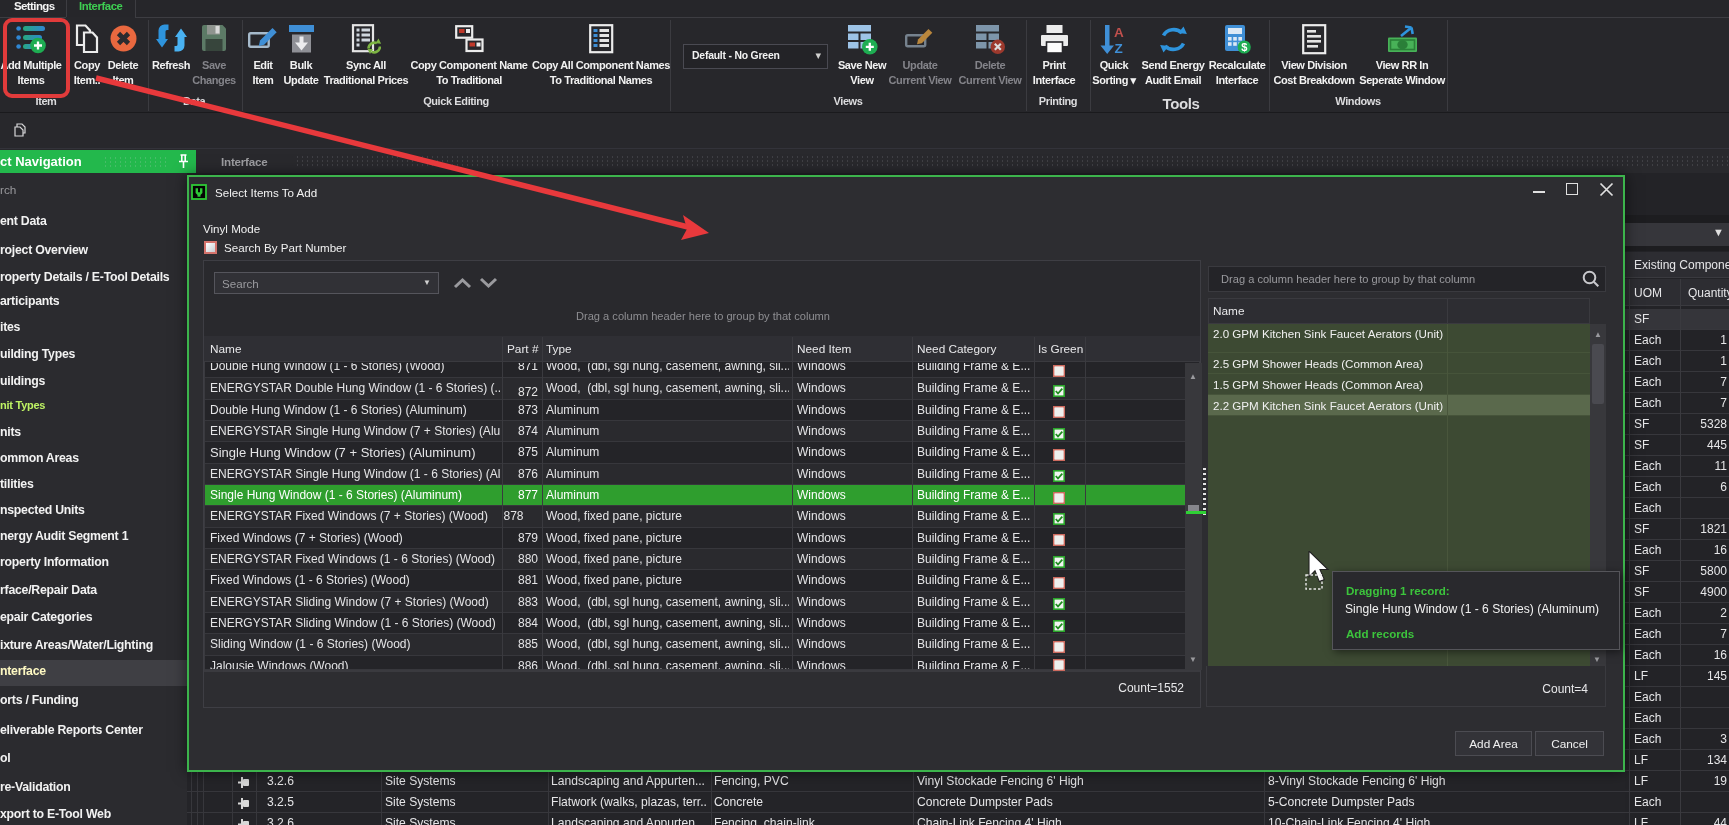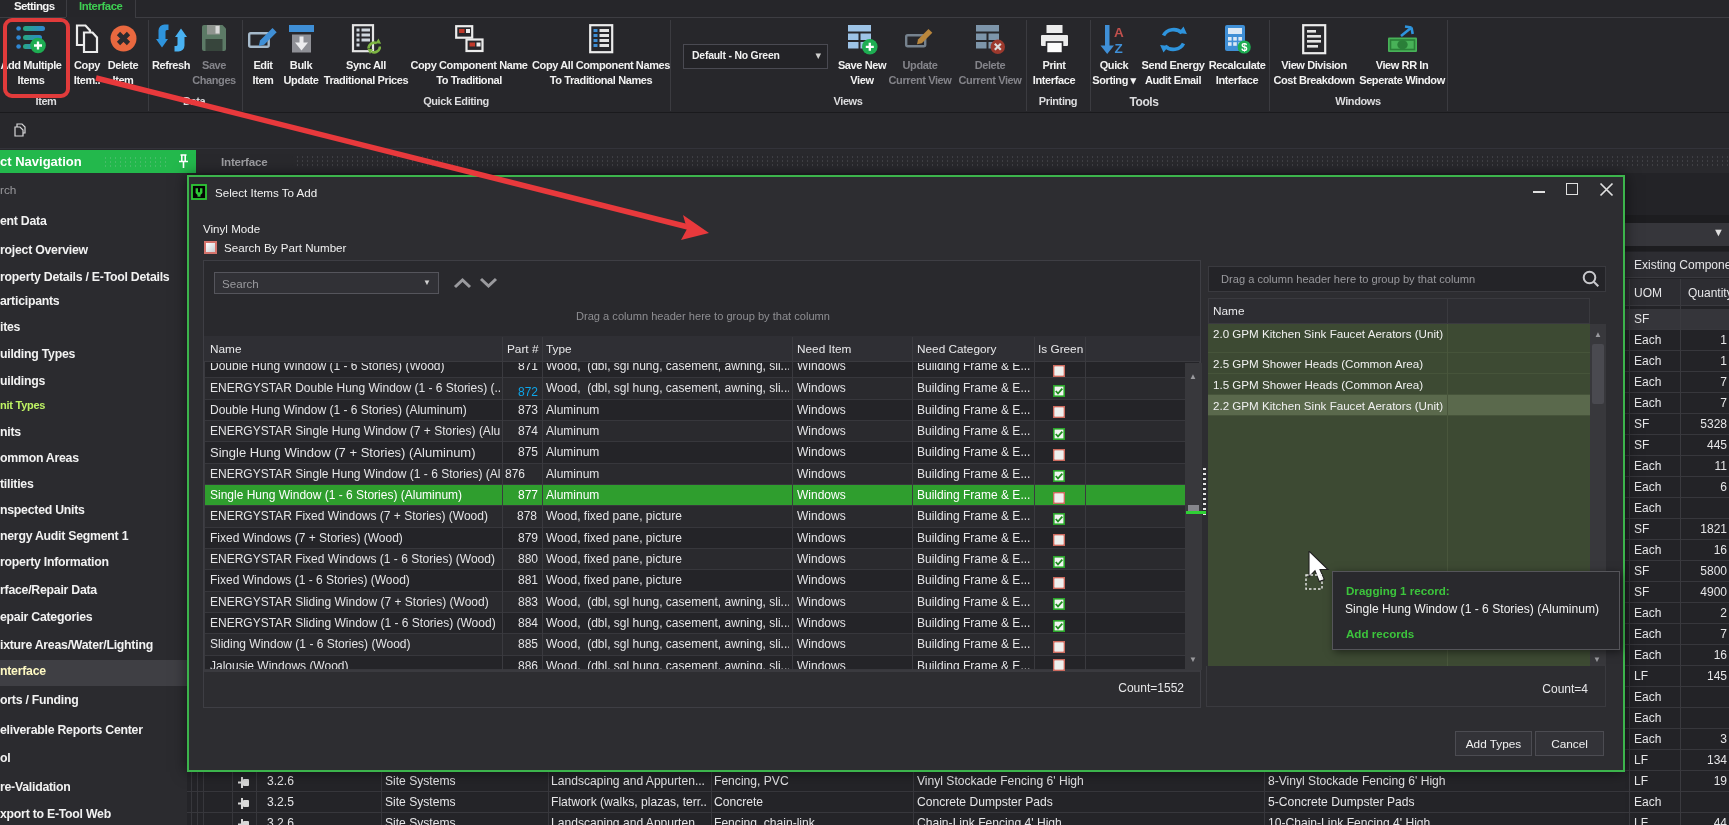--- a/index.html
+++ b/index.html
@@ -30,21 +30,21 @@
 <div class="vsep" style="left:1026px;top:20px;height:91px"></div>
 <div class="vsep" style="left:1090px;top:20px;height:91px"></div>
 <div class="vsep" style="left:1269px;top:20px;height:91px"></div>
 <div class="vsep" style="left:1447px;top:20px;height:91px"></div>
 <div class="abs" style="left:0;top:112px;width:1729px;height:1px;background:#1a1a1d"></div>
 <div class="lbl b" style="left:46px;top:95px;font-size:11px;letter-spacing:-0.4px;color:#dcdcde">Item</div>
 <div class="lbl b" style="left:194px;top:95px;font-size:11px;letter-spacing:-0.4px;color:#dcdcde">Data</div>
 <div class="lbl b" style="left:456px;top:95px;font-size:11px;letter-spacing:-0.4px;color:#dcdcde">Quick Editing</div>
 <div class="lbl b" style="left:848px;top:95px;font-size:11px;letter-spacing:-0.4px;color:#dcdcde">Views</div>
 <div class="lbl b" style="left:1058px;top:95px;font-size:11px;letter-spacing:-0.4px;color:#dcdcde">Printing</div>
-<div class="lbl b" style="left:1144px;top:95px;font-size:12px;letter-spacing:-0.4px;color:#dcdcde">Tools</div>
+<div class="lbl b" style="left:1181px;top:95px;font-size:15px;letter-spacing:-0.4px;color:#dcdcde">Tools</div>
 <div class="lbl b" style="left:1358px;top:95px;font-size:11px;letter-spacing:-0.4px;color:#dcdcde">Windows</div>
 <div class="abs" style="left:16px;top:24px"><svg width="30" height="30" viewBox="0 0 30 30">
 <defs>
           <linearGradient id="gb" x1="0" y1="0" x2="1" y2="0">
             <stop offset="0" stop-color="#27a97c"></stop>
             <stop offset="1" stop-color="#2f86d2"></stop>
           </linearGradient>
         </defs>
 <circle cx="2.6" cy="4.5" r="2.3" fill="#2f86d2"></circle>
         <rect x="7" y="2" width="22" height="5" rx="2.5" fill="url(#gb)"></rect>
@@ -439,21 +439,21 @@
 <div class="abs" style="left:341px;top:-4px;width:243px;overflow:hidden;white-space:nowrap;font-size:12px;color:#e4e4e6">Wood,&nbsp; (dbl, sgl hung, casement, awning, sli...</div>
 <div class="abs" style="left:592px;top:-4px;width:115px;font-size:12px;color:#e4e4e6">Windows</div>
 <div class="abs" style="left:712px;top:-4px;width:117px;overflow:hidden;white-space:nowrap;font-size:12px;color:#e4e4e6">Building Frame &amp; E...</div>
 </div>
 <div class="abs" style="left:1053px;top:362.6px"><svg width="12" height="12" viewBox="0 0 12 12">
 <rect x="0.8" y="0.8" width="10.4" height="10.4" fill="#f4f4f4" stroke="#cd6a5e" stroke-width="1.6"></rect>
 <rect x="1.6" y="1.6" width="8.8" height="8.8" fill="#eef0ee"></rect>
       </svg></div>
 <div class="abs" style="left:205px;top:378.2px;width:980px;height:21.4px;background:#2a2a2e;border-bottom:1px solid #37373c;overflow:hidden">
 <div class="abs" style="left:5px;top:3px;width:291px;overflow:hidden;white-space:nowrap;font-size:12px;color:#e4e4e6">ENERGYSTAR Double Hung Window (1 - 6 Stories) (...</div>
-<div class="abs" style="left:300px;top:7px;width:33px;text-align:right;font-size:12px;color:#0ea5e9">872</div>
+<div class="abs" style="left:300px;top:7px;width:33px;text-align:right;font-size:12px;color:#e5e5e5">872</div>
 <div class="abs" style="left:341px;top:3px;width:243px;overflow:hidden;white-space:nowrap;font-size:12px;color:#e4e4e6">Wood,&nbsp; (dbl, sgl hung, casement, awning, sli...</div>
 <div class="abs" style="left:592px;top:3px;width:115px;font-size:12px;color:#e4e4e6">Windows</div>
 <div class="abs" style="left:712px;top:3px;width:117px;overflow:hidden;white-space:nowrap;font-size:12px;color:#e4e4e6">Building Frame &amp; E...</div>
 </div>
 <div class="abs" style="left:1053px;top:382.9px"><svg width="12" height="12" viewBox="0 0 12 12">
 <rect x="0.8" y="0.8" width="10.4" height="10.4" fill="#f2f4f2" stroke="#2aa52a" stroke-width="1.6"></rect>
 <path d="M2.8 6l2.2 2.5L9.3 3.6" stroke="#1e8c1e" stroke-width="1.8" fill="none"></path>
       </svg></div>
 <div class="abs" style="left:205px;top:399.6px;width:980px;height:21.4px;background:#242428;border-bottom:1px solid #37373c;overflow:hidden">
 <div class="abs" style="left:5px;top:3px;width:291px;overflow:hidden;white-space:nowrap;font-size:12px;color:#e4e4e6">Double Hung Window (1 - 6 Stories) (Aluminum)</div>
@@ -483,21 +483,21 @@
 <div class="abs" style="left:341px;top:3px;width:243px;overflow:hidden;white-space:nowrap;font-size:12px;color:#e4e4e6">Aluminum</div>
 <div class="abs" style="left:592px;top:3px;width:115px;font-size:12px;color:#e4e4e6">Windows</div>
 <div class="abs" style="left:712px;top:3px;width:117px;overflow:hidden;white-space:nowrap;font-size:12px;color:#e4e4e6">Building Frame &amp; E...</div>
 </div>
 <div class="abs" style="left:1053px;top:446.9px"><svg width="12" height="12" viewBox="0 0 12 12">
 <rect x="0.8" y="0.8" width="10.4" height="10.4" fill="#f4f4f4" stroke="#cd6a5e" stroke-width="1.6"></rect>
 <rect x="1.6" y="1.6" width="8.8" height="8.8" fill="#eef0ee"></rect>
       </svg></div>
 <div class="abs" style="left:205px;top:463.6px;width:980px;height:21.4px;background:#2a2a2e;border-bottom:1px solid #37373c;overflow:hidden">
 <div class="abs" style="left:5px;top:3px;width:291px;overflow:hidden;white-space:nowrap;font-size:12px;color:#e4e4e6">ENERGYSTAR Single Hung Window (1 - 6 Stories) (Al...</div>
-<div class="abs" style="left:300px;top:3px;width:33px;text-align:left;font-size:12px;color:#e4e4e6">876</div>
+<div class="abs" style="left:300px;top:3px;width:33px;text-align:right;font-size:12px;color:#e4e4e6">876</div>
 <div class="abs" style="left:341px;top:3px;width:243px;overflow:hidden;white-space:nowrap;font-size:12px;color:#e4e4e6">Aluminum</div>
 <div class="abs" style="left:592px;top:3px;width:115px;font-size:12px;color:#e4e4e6">Windows</div>
 <div class="abs" style="left:712px;top:3px;width:117px;overflow:hidden;white-space:nowrap;font-size:12px;color:#e4e4e6">Building Frame &amp; E...</div>
 </div>
 <div class="abs" style="left:1053px;top:468.3px"><svg width="12" height="12" viewBox="0 0 12 12">
 <rect x="0.8" y="0.8" width="10.4" height="10.4" fill="#f2f4f2" stroke="#2aa52a" stroke-width="1.6"></rect>
 <path d="M2.8 6l2.2 2.5L9.3 3.6" stroke="#1e8c1e" stroke-width="1.8" fill="none"></path>
       </svg></div>
 <div class="abs" style="left:205px;top:484.9px;width:980px;height:21.4px;background:#2f9e2e;border-bottom:1px solid #37373c;overflow:hidden">
 <div class="abs" style="left:5px;top:3px;width:291px;overflow:hidden;white-space:nowrap;font-size:12px;color:#ffffff">Single Hung Window (1 - 6 Stories) (Aluminum)</div>
@@ -505,21 +505,21 @@
 <div class="abs" style="left:341px;top:3px;width:243px;overflow:hidden;white-space:nowrap;font-size:12px;color:#ffffff">Aluminum</div>
 <div class="abs" style="left:592px;top:3px;width:115px;font-size:12px;color:#ffffff">Windows</div>
 <div class="abs" style="left:712px;top:3px;width:117px;overflow:hidden;white-space:nowrap;font-size:12px;color:#ffffff">Building Frame &amp; E...</div>
 </div>
 <div class="abs" style="left:1053px;top:489.6px"><svg width="12" height="12" viewBox="0 0 12 12">
 <rect x="0.8" y="0.8" width="10.4" height="10.4" fill="#f4f4f4" stroke="#cd6a5e" stroke-width="1.6"></rect>
 <rect x="1.6" y="1.6" width="8.8" height="8.8" fill="#eef0ee"></rect>
       </svg></div>
 <div class="abs" style="left:205px;top:506.3px;width:980px;height:21.4px;background:#2a2a2e;border-bottom:1px solid #37373c;overflow:hidden">
 <div class="abs" style="left:5px;top:3px;width:291px;overflow:hidden;white-space:nowrap;font-size:12px;color:#e4e4e6">ENERGYSTAR Fixed Windows (7 + Stories) (Wood)</div>
-<div class="abs" style="left:312px;top:3px;width:33px;text-align:left;font-size:12px;color:#e4e4e6">878</div>
+<div class="abs" style="left:292px;top:3px;width:33px;text-align:center;font-size:12px;color:#e4e4e6">878</div>
 <div class="abs" style="left:341px;top:3px;width:243px;overflow:hidden;white-space:nowrap;font-size:12px;color:#e4e4e6">Wood, fixed pane, picture</div>
 <div class="abs" style="left:592px;top:3px;width:115px;font-size:12px;color:#e4e4e6">Windows</div>
 <div class="abs" style="left:712px;top:3px;width:117px;overflow:hidden;white-space:nowrap;font-size:12px;color:#e4e4e6">Building Frame &amp; E...</div>
 </div>
 <div class="abs" style="left:1053px;top:511.0px"><svg width="12" height="12" viewBox="0 0 12 12">
 <rect x="0.8" y="0.8" width="10.4" height="10.4" fill="#f2f4f2" stroke="#2aa52a" stroke-width="1.6"></rect>
 <path d="M2.8 6l2.2 2.5L9.3 3.6" stroke="#1e8c1e" stroke-width="1.8" fill="none"></path>
       </svg></div>
 <div class="abs" style="left:205px;top:527.6px;width:980px;height:21.4px;background:#242428;border-bottom:1px solid #37373c;overflow:hidden">
 <div class="abs" style="left:5px;top:3px;width:291px;overflow:hidden;white-space:nowrap;font-size:12px;color:#e4e4e6">Fixed Windows (7 + Stories) (Wood)</div>
@@ -632,21 +632,21 @@
 <div class="abs" style="left:1208px;top:395px;width:382px;height:21px;background:#5a694c;border-bottom:1px solid #46543a"></div>
 <div class="abs" style="left:1213px;top:399px;font-size:11.6px;color:#f0f0f0;white-space:nowrap">2.2 GPM Kitchen Sink Faucet Aerators (Unit)</div>
 <div class="abs" style="left:1447px;top:324px;width:1px;height:342px;background:#49563c"></div>
 <div class="abs" style="left:1590px;top:324px;width:16px;height:342px;background:#38383c"></div>
 <div class="abs" style="left:1594px;top:330px;font-size:8px;color:#9a9a9e">▲</div>
 <div class="abs" style="left:1592px;top:344px;width:12px;height:60px;background:#4a4a50;border-radius:2px"></div>
 <div class="abs" style="left:1593px;top:655px;font-size:8px;color:#9a9a9e">▼</div>
 <div class="abs" style="left:1206px;top:666px;width:400px;height:41px;background:#2d2d31;border:1px solid #3a3a3f;border-top:none"></div>
 <div class="abs" style="left:1588px;top:682px;transform:translateX(-100%);font-size:12px;color:#e8e8ea">Count=4</div>
 <div class="abs" style="left:1455px;top:731px;width:77px;height:25px;background:#333338;border:1px solid #4c4c52;
- text-align:center;font-size:11.8px;color:#f0f0f0;line-height:24px">Add Types</div>
+ text-align:center;font-size:11.8px;color:#f0f0f0;line-height:24px">Add Area</div>
 <div class="abs" style="left:1535px;top:731px;width:69px;height:25px;background:#333338;border:1px solid #4c4c52;
  text-align:center;font-size:11.8px;color:#f0f0f0;line-height:24px">Cancel</div>
 <div class="abs" style="left:1332px;top:571px;width:288px;height:79px;background:#29292d;border:1px solid #55555a;box-shadow:2px 2px 8px rgba(0,0,0,0.5)">
 <div class="abs b" style="left:13px;top:12px;font-size:11.6px;color:#3cc43c">Dragging 1 record:</div>
 <div class="abs" style="left:12px;top:30px;font-size:12.1px;color:#f2f2f2;white-space:nowrap">Single Hung Window (1 - 6 Stories) (Aluminum)</div>
 <div class="abs b" style="left:13px;top:55px;font-size:11.6px;color:#3cc43c">Add records</div>
     </div>
 <div class="abs" style="left:1305px;top:551px;z-index:60"><svg width="30" height="42" viewBox="0 0 30 42">
 <path d="M4 0v26l6-6.2 4.3 10.8 5-2-4.3-10.1H23z" fill="#fff" stroke="#222" stroke-width="1.1"></path>
 <rect x="1" y="24" width="16" height="14" fill="none" stroke="#e8e8e8" stroke-width="1.4" stroke-dasharray="2.5 2"></rect>

